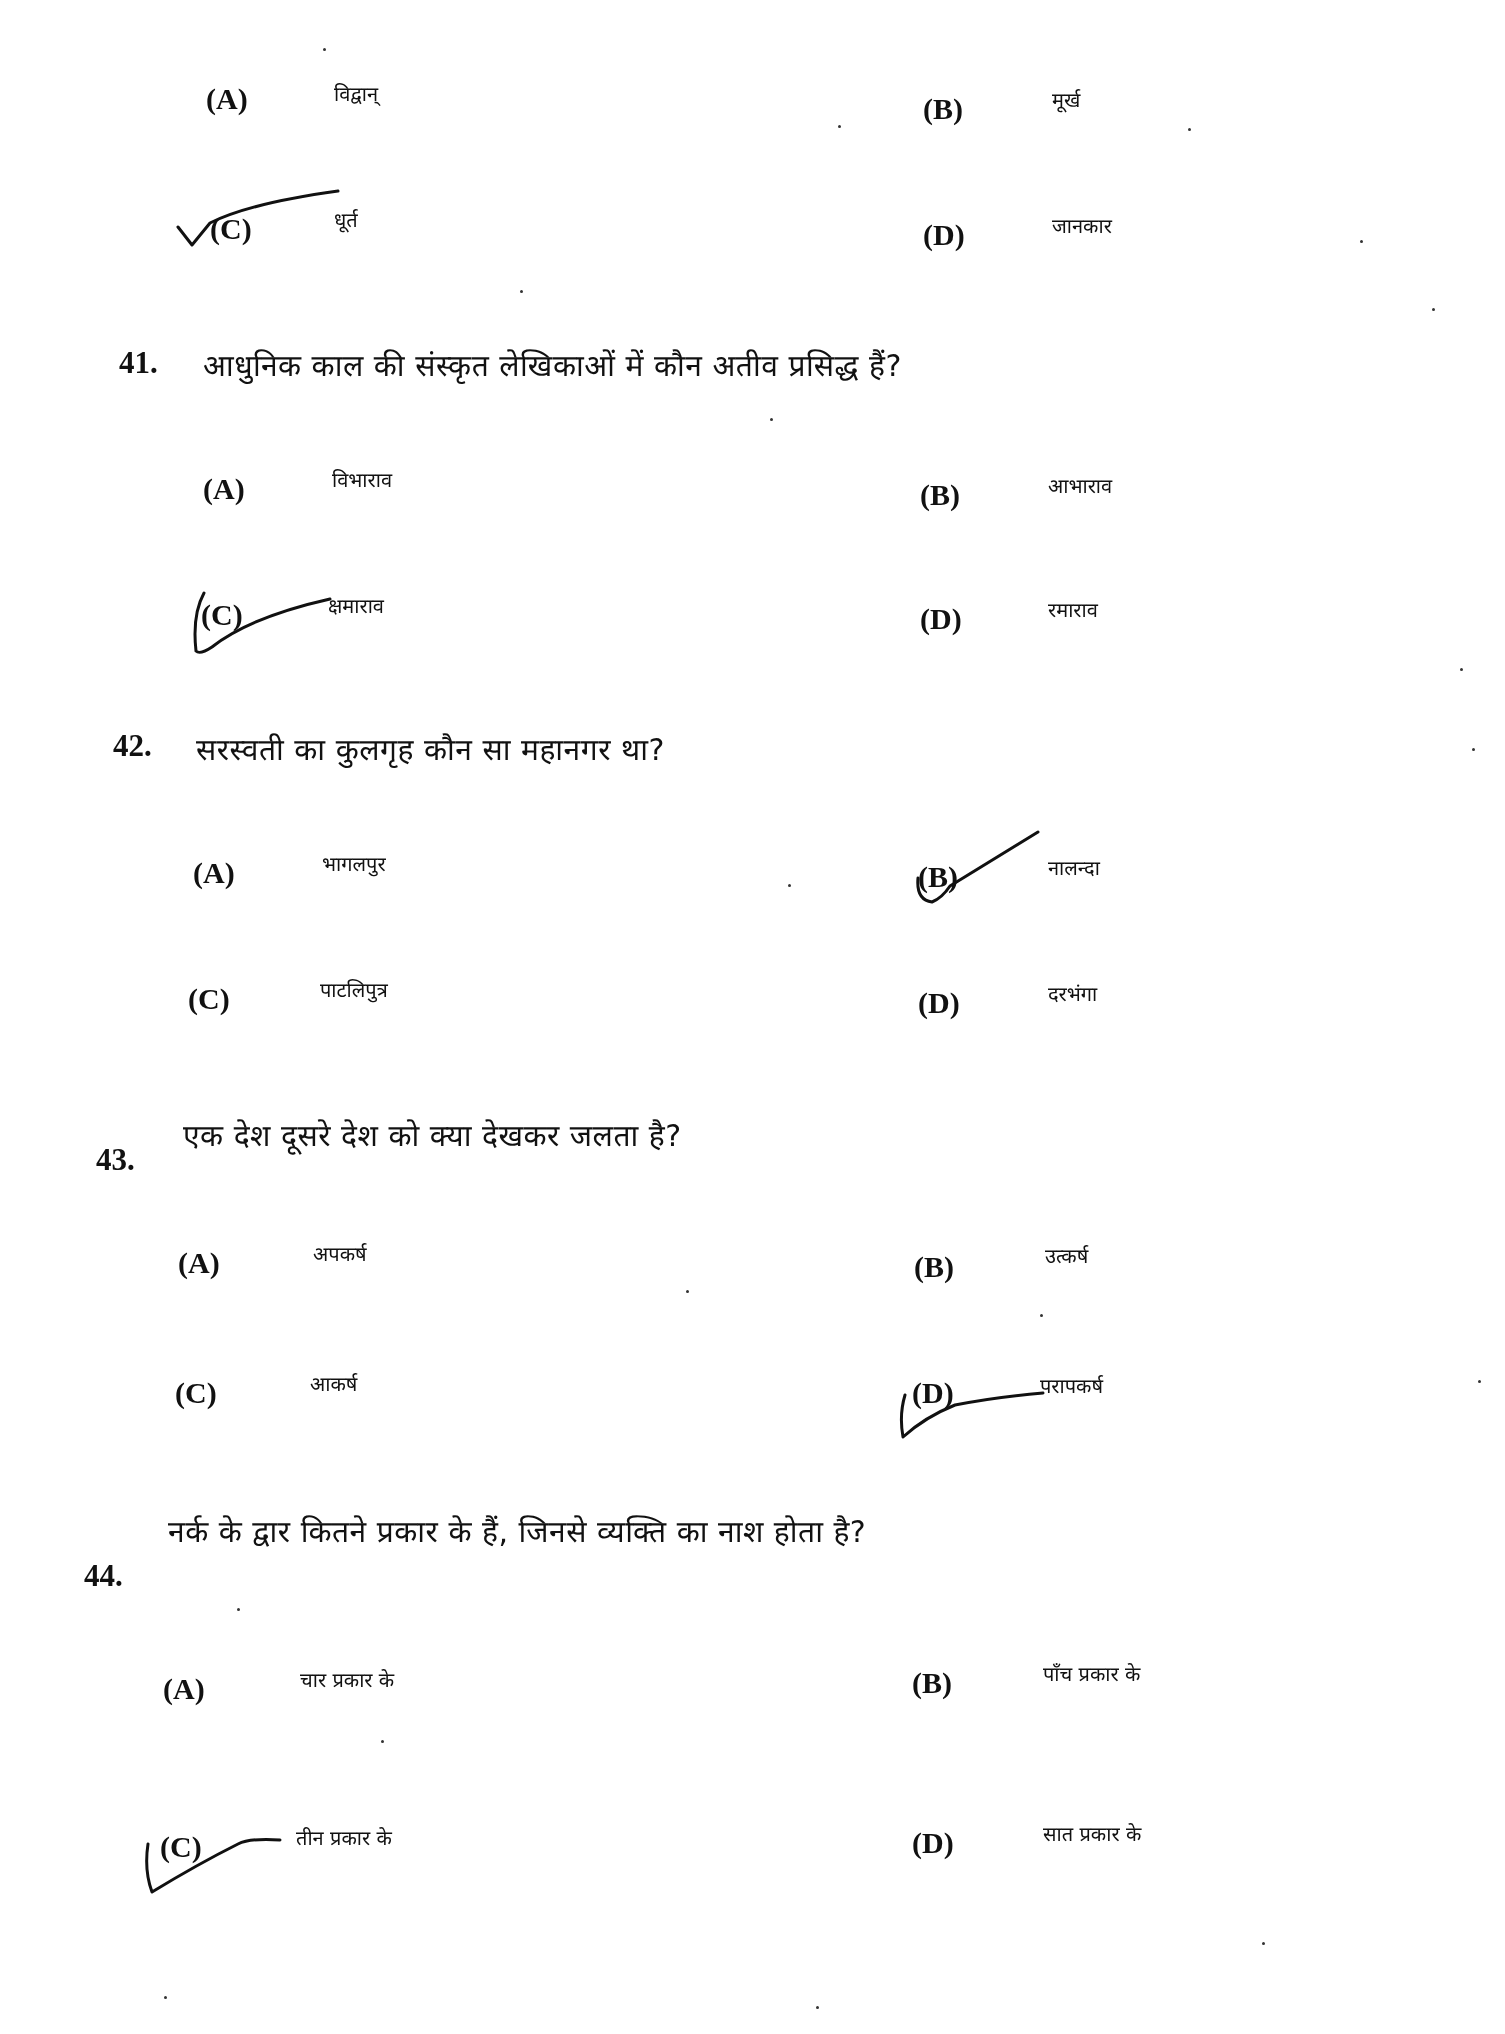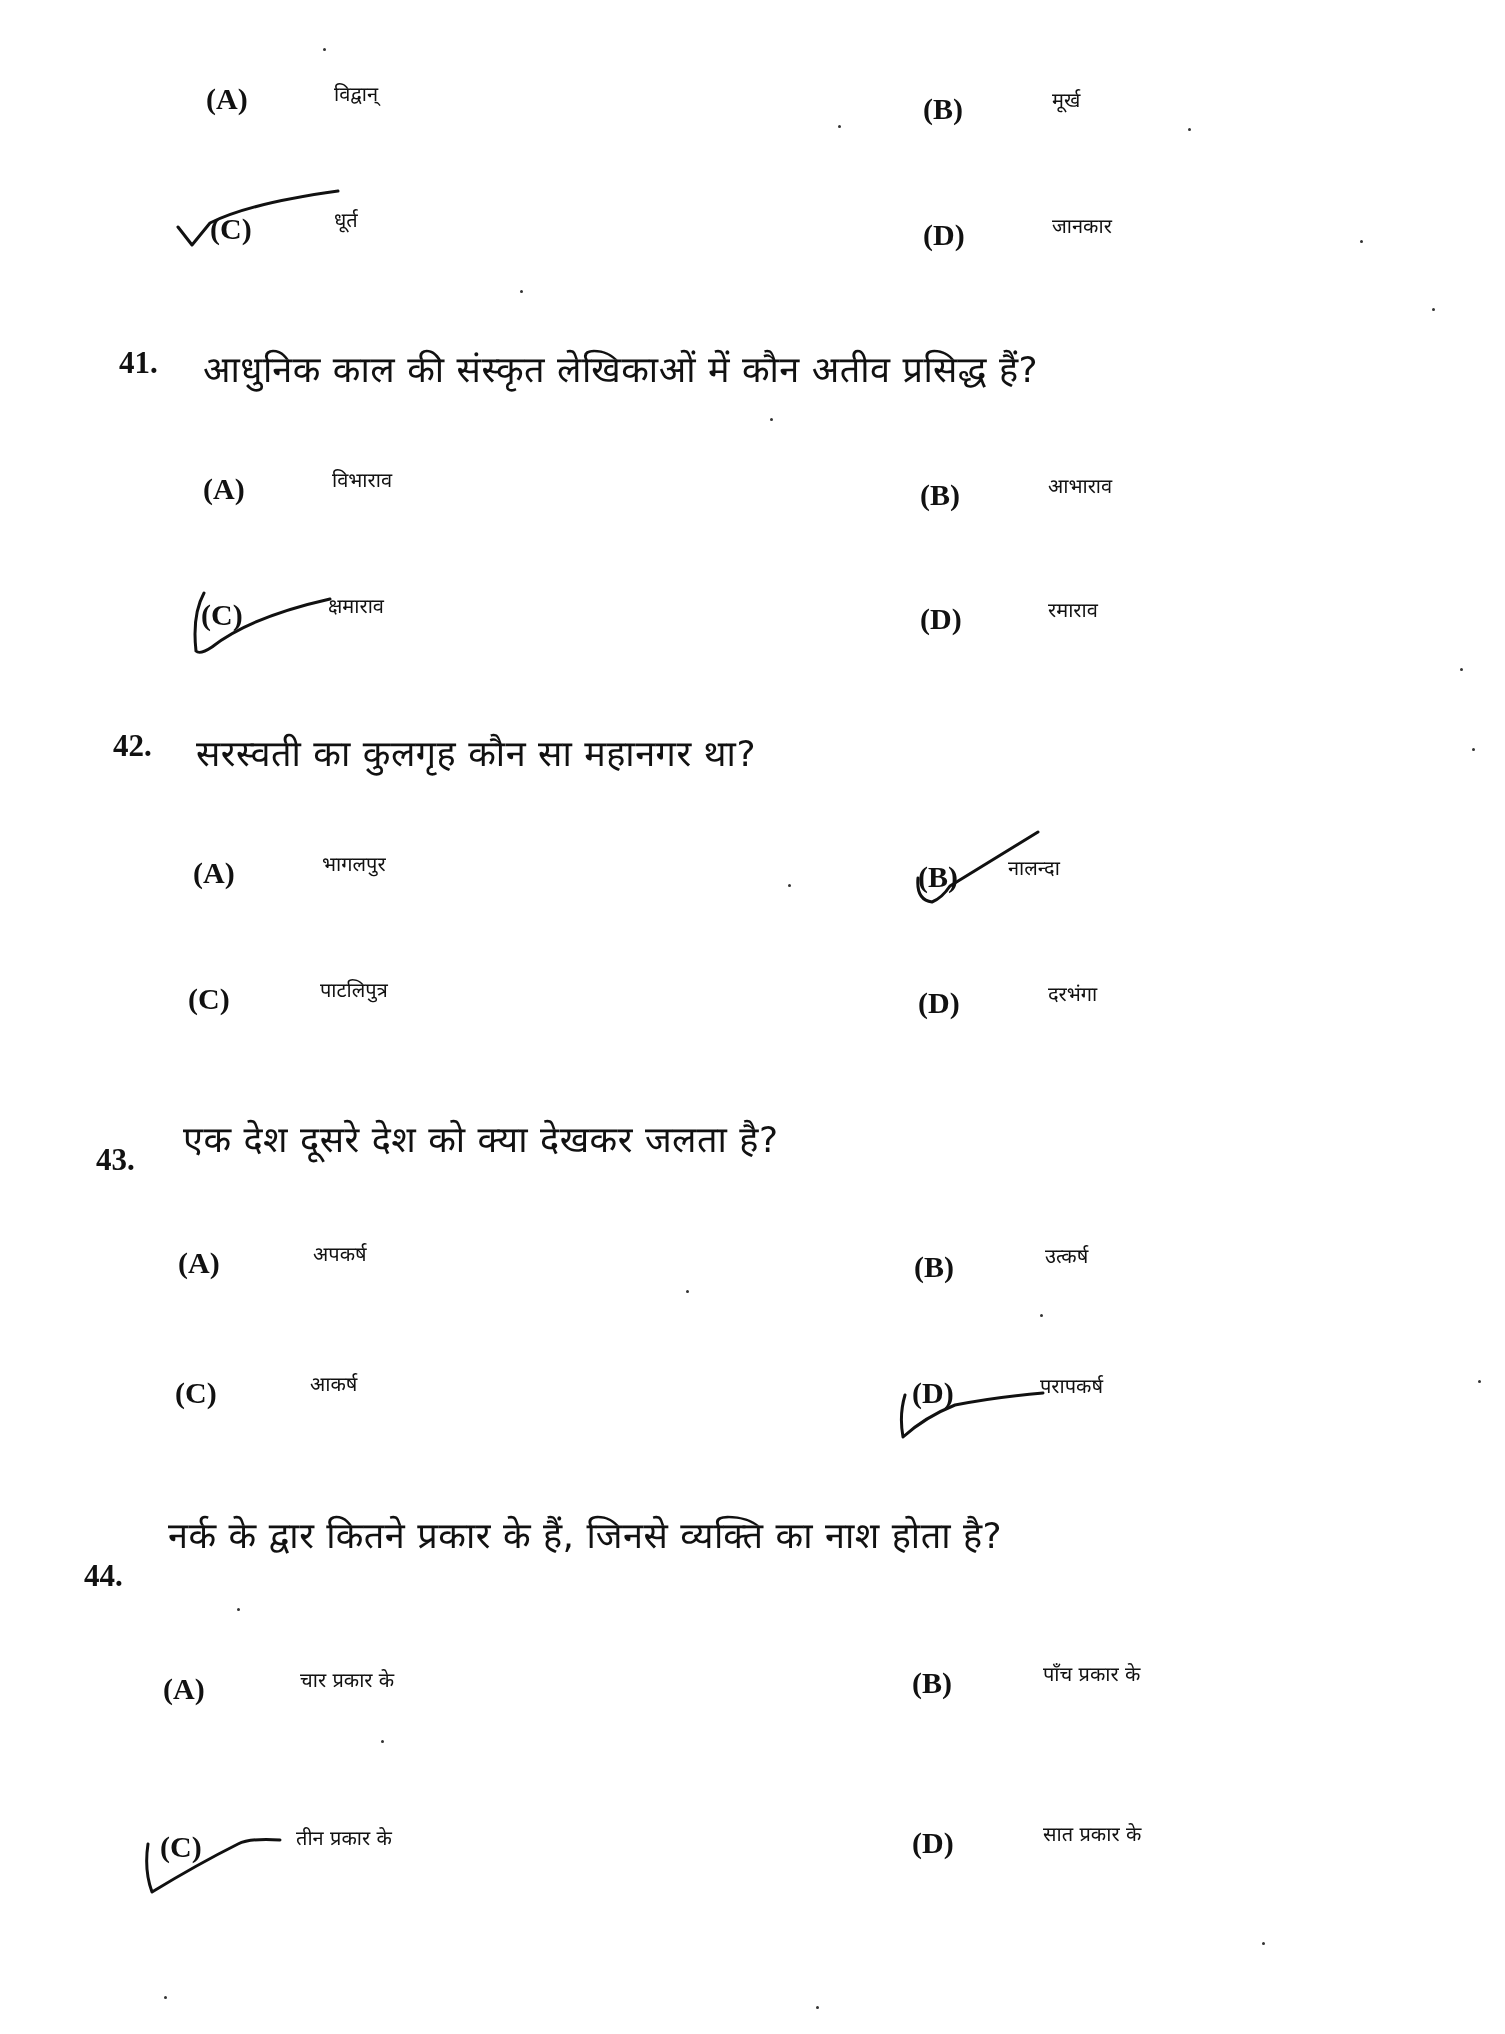--- a/index.html
+++ b/index.html
@@ -1,21 +1,21 @@
 <!DOCTYPE html>
 <html><head>
 <meta charset="utf-8">
 <style>
   html, body { margin:0; padding:0; background:#ffffff; }
   body { width:1505px; height:2034px; position:relative; overflow:hidden;
          font-family:"Liberation Serif", "DejaVu Serif", serif; color:#111; }
   .page { position:absolute; left:0; top:0; width:1505px; height:2034px; background:#fff; }
   .abs { position:absolute; white-space:nowrap; }
   .qnum { font-weight:bold; font-size:31px; }
-  .qtext { font-family:"DejaVu Sans", sans-serif; font-size:36px; letter-spacing:0.5px; }
+  .qtext { font-family:"DejaVu Sans", sans-serif; font-size:30px; letter-spacing:0.5px; }
   .olabel { font-weight:bold; font-size:30px; }
   .otext { font-family:"DejaVu Sans", sans-serif; font-size:20px; }
   .speck { position:absolute; width:3px; height:3px; background:#333; border-radius:50%; }
   svg.mark { position:absolute; overflow:visible; }
   svg.mark path { fill:none; stroke:#111; stroke-width:3; stroke-linecap:round; stroke-linejoin:round; }
 </style>
 </head>
 <body>
 
 <div class="page">
@@ -49,21 +49,21 @@
       <path d="M14 8 Q2 30 6 66 Q10 70 22 62 Q60 32 140 14"></path>
     </svg>
   </div>
 
   <div>
     <span class="abs qnum" style="left:113px;top:728px;text-align:center;">42.</span>
     <span class="abs qtext" style="left:196px;top:728px;">सरस्वती का कुलगृह कौन सा महानगर था?</span>
     <span class="abs olabel" style="left:193px;top:856px;">(A)</span>
     <span class="abs otext" style="left:322px;top:850px;">भागलपुर</span>
     <span class="abs olabel" style="left:918px;top:860px;">(B)</span>
-    <span class="abs otext" style="left:1008px;top:854px;">नालन्दा</span>
+    <span class="abs otext" style="left:1048px;top:854px;">नालन्दा</span>
     <span class="abs olabel" style="left:188px;top:982px;">(C)</span>
     <span class="abs otext" style="left:320px;top:976px;">पाटलिपुत्र</span>
     <span class="abs olabel" style="left:918px;top:986px;">(D)</span>
     <span class="abs otext" style="left:1048px;top:980px;">दरभंगा</span>
     <svg class="mark" style="left:910px;top:828px;" width="140" height="80">
       <path d="M8 50 Q6 72 22 74 Q32 70 40 58 L128 4"></path>
     </svg>
   </div>
 
   <div>

